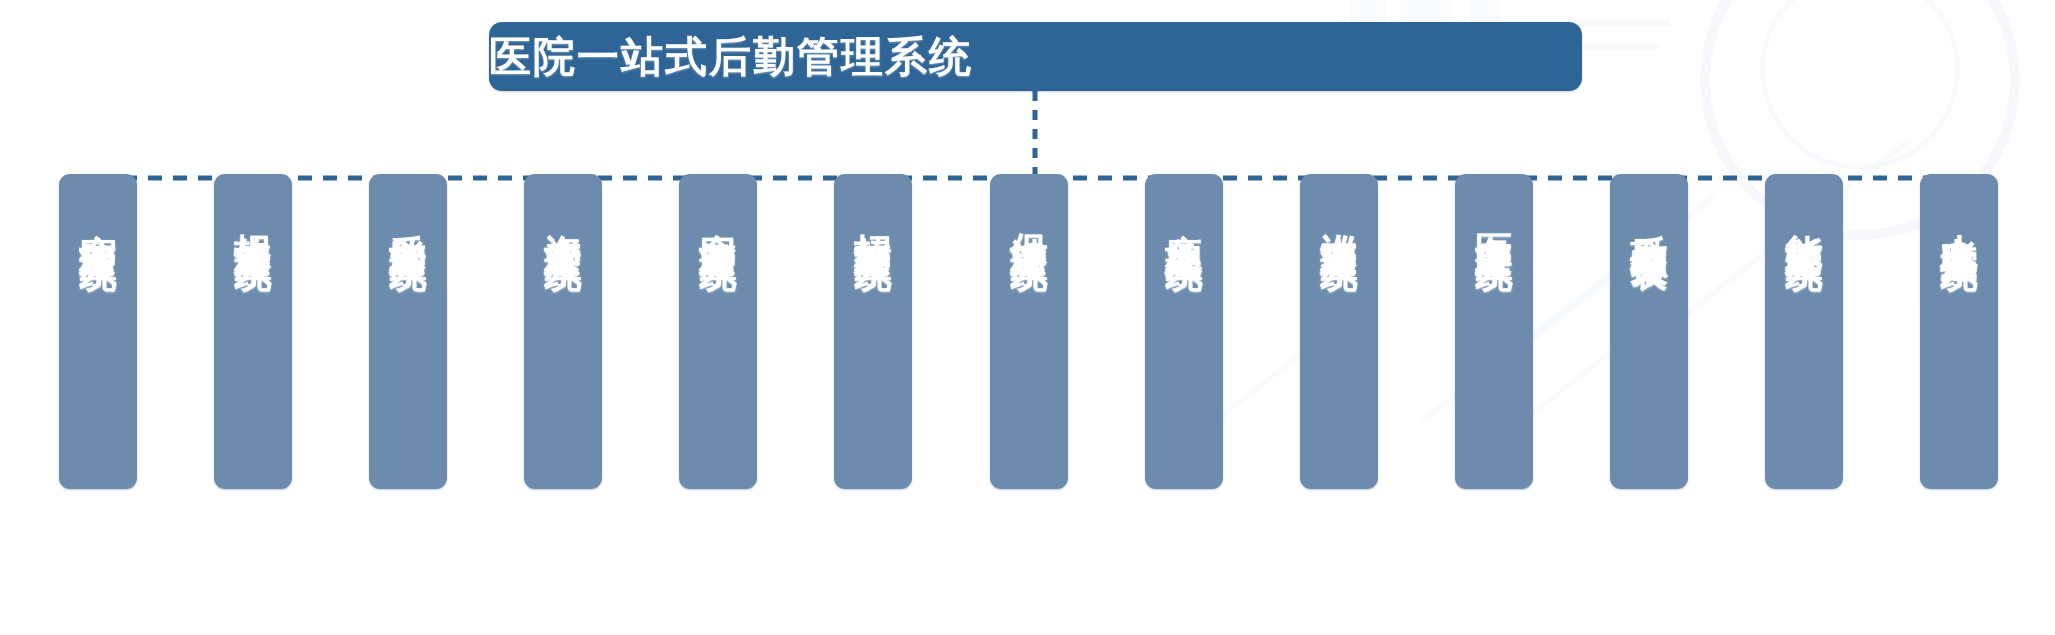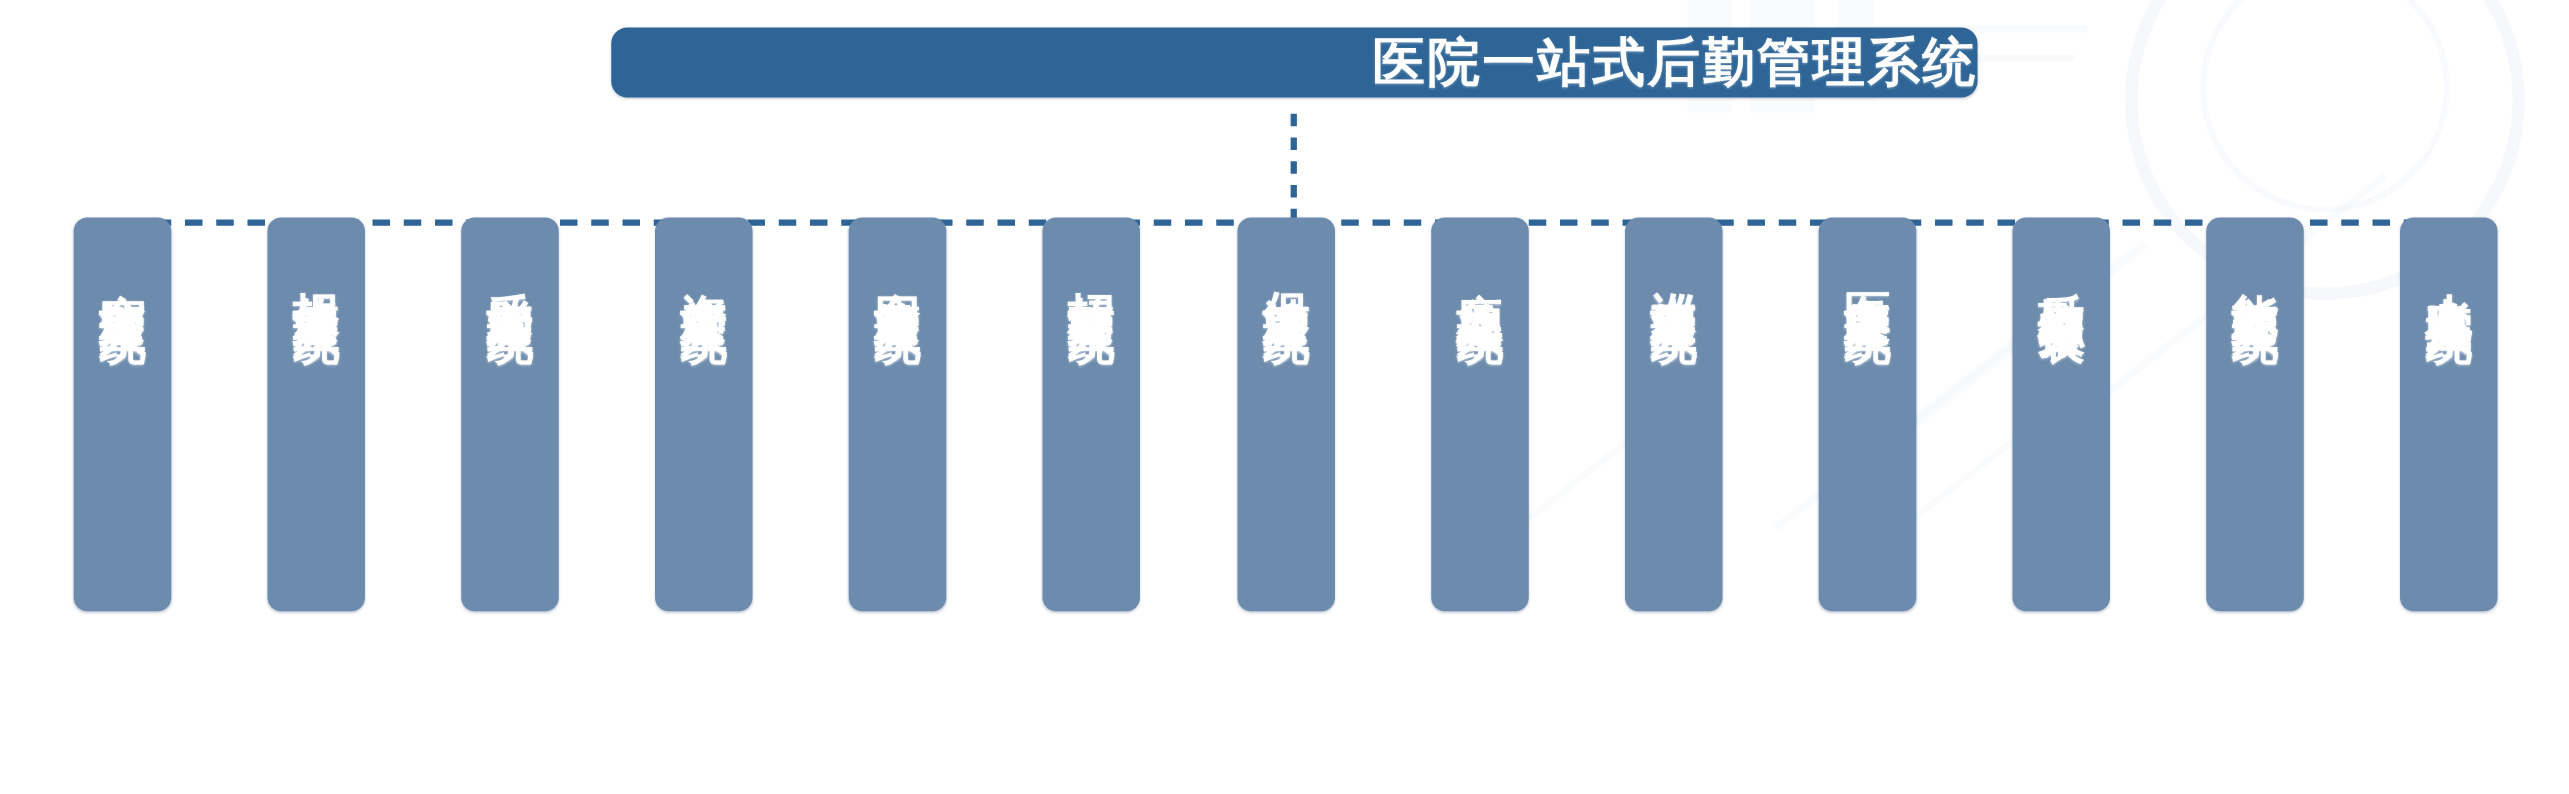--- a/index.html
+++ b/index.html
@@ -52,27 +52,27 @@
     inset: 0;
     z-index: 2;
   }
 
   
   #root-node {
     position: absolute;
     left: 489px;
     top: 22px;
     width: 1093px;
-    height: 56px;
+    height: 69px;
     background: #2e6596;
     border-radius: 13px;
     box-shadow: 0 1px 2px rgba(40,70,105,0.25);
     display: flex;
     align-items: center;
-    justify-content: flex-end;
+    justify-content: flex-start;
   }
   #root-title {
     color: #ffffff;
     font-size: 42px;
     font-weight: bold;
     letter-spacing: 2px;
     line-height: 1;
     text-shadow: 0 1px 2px rgba(255,255,255,0.35);
     white-space: nowrap;
   }

